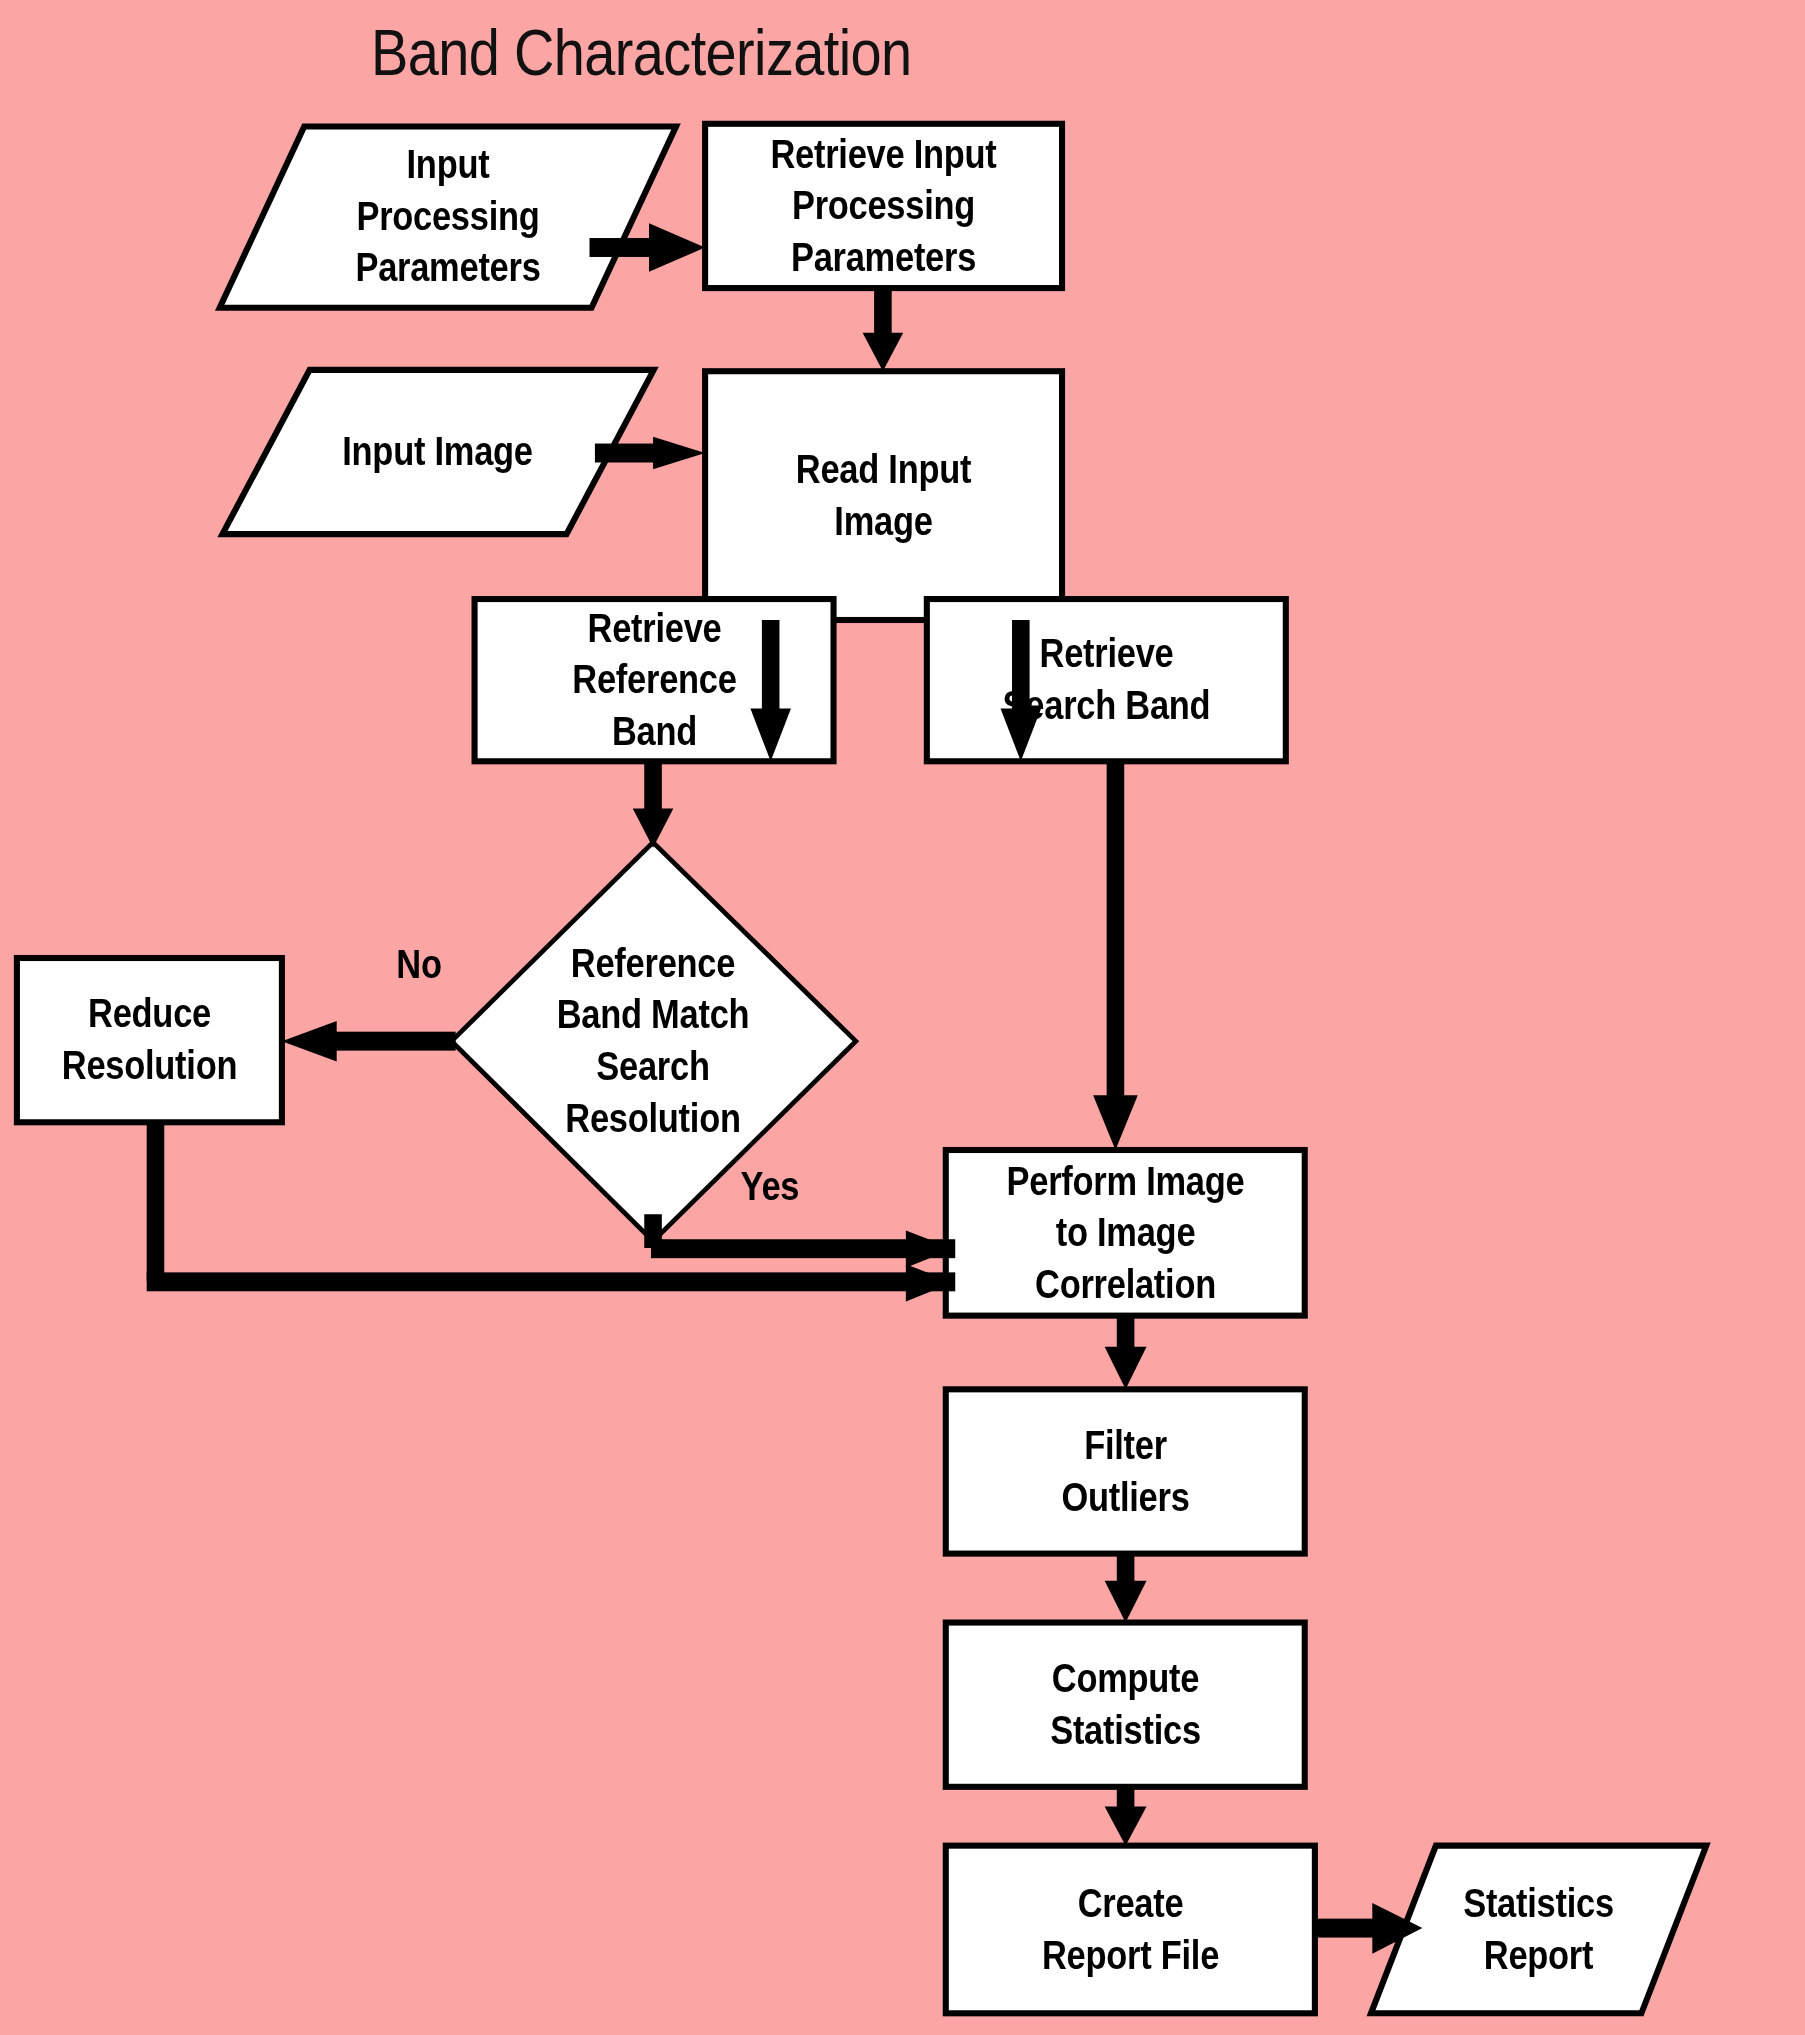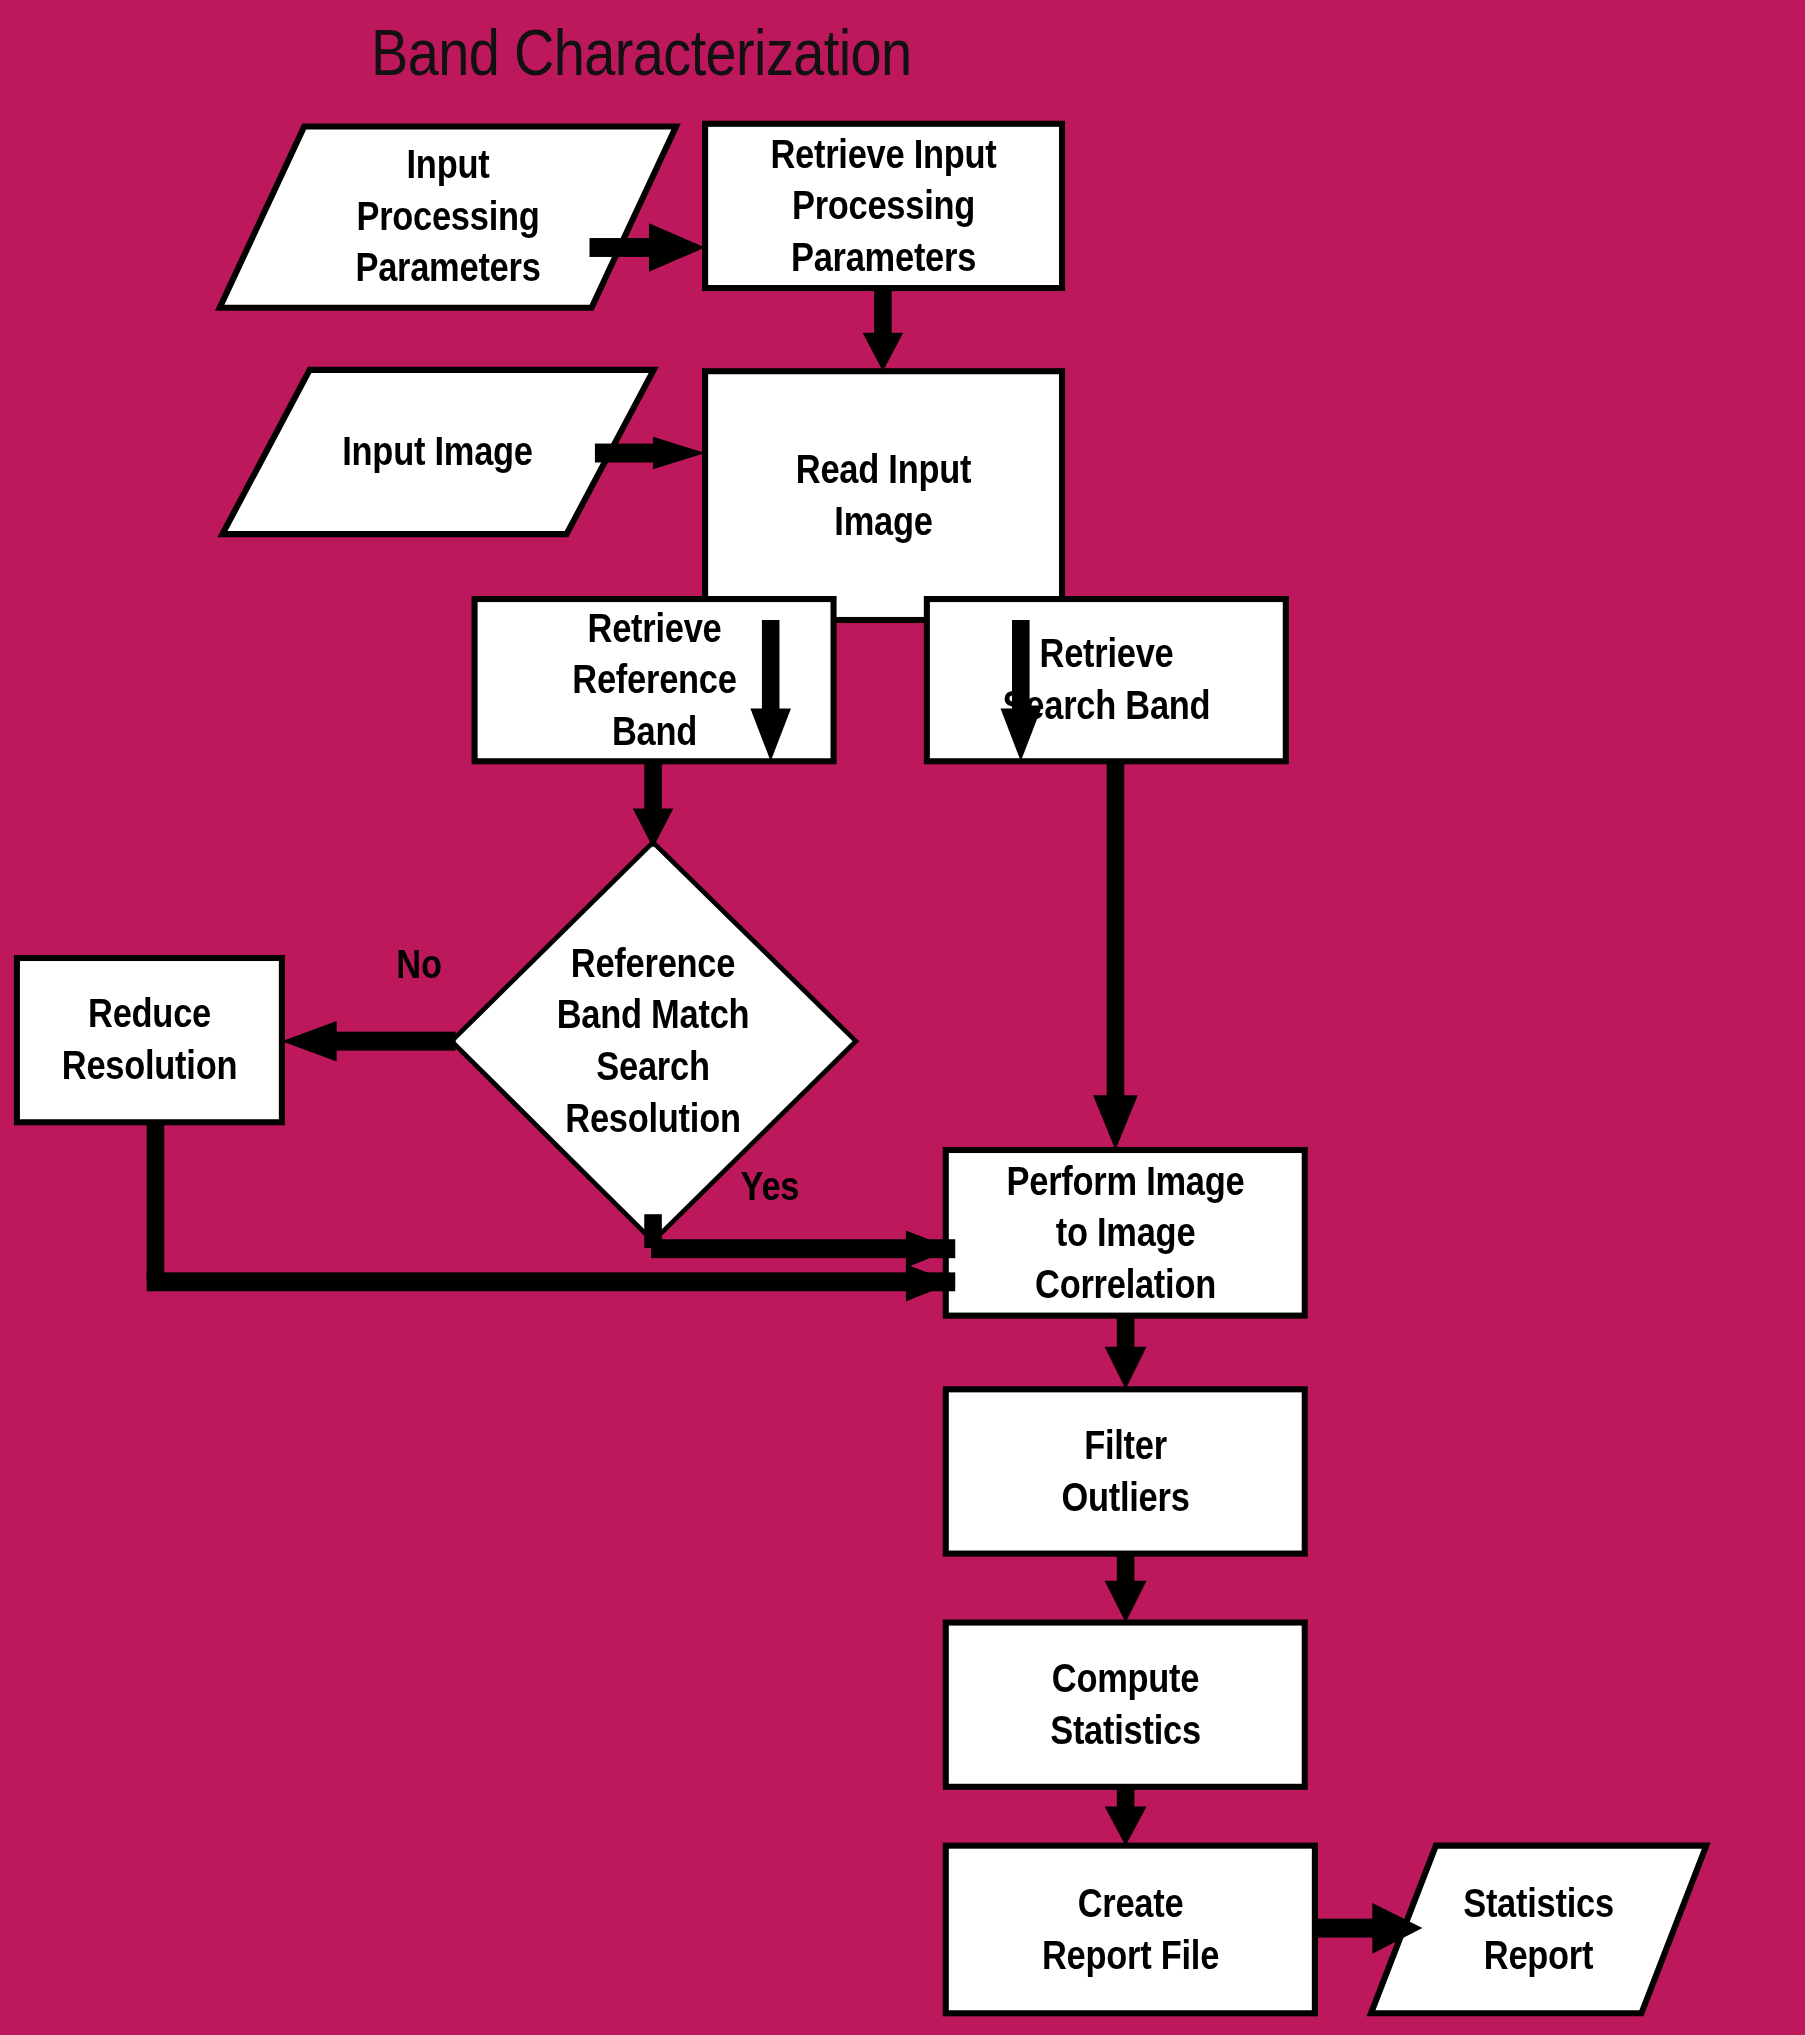--- a/index.html
+++ b/index.html
@@ -7,21 +7,21 @@
     padding: 0;
     background: #ffffff;
   }
   body {
     font-family: "Liberation Sans", sans-serif;
   }
   #canvas {
     position: relative;
     width: 1805px;
     height: 2035px;
-    background: #be185d;
+    background: #fca5a5;
     overflow: hidden;
   }
   svg.flow {
     position: absolute;
     left: 0;
     top: 0;
     width: 1805px;
     height: 2035px;
   }
   .shape-stroke {

